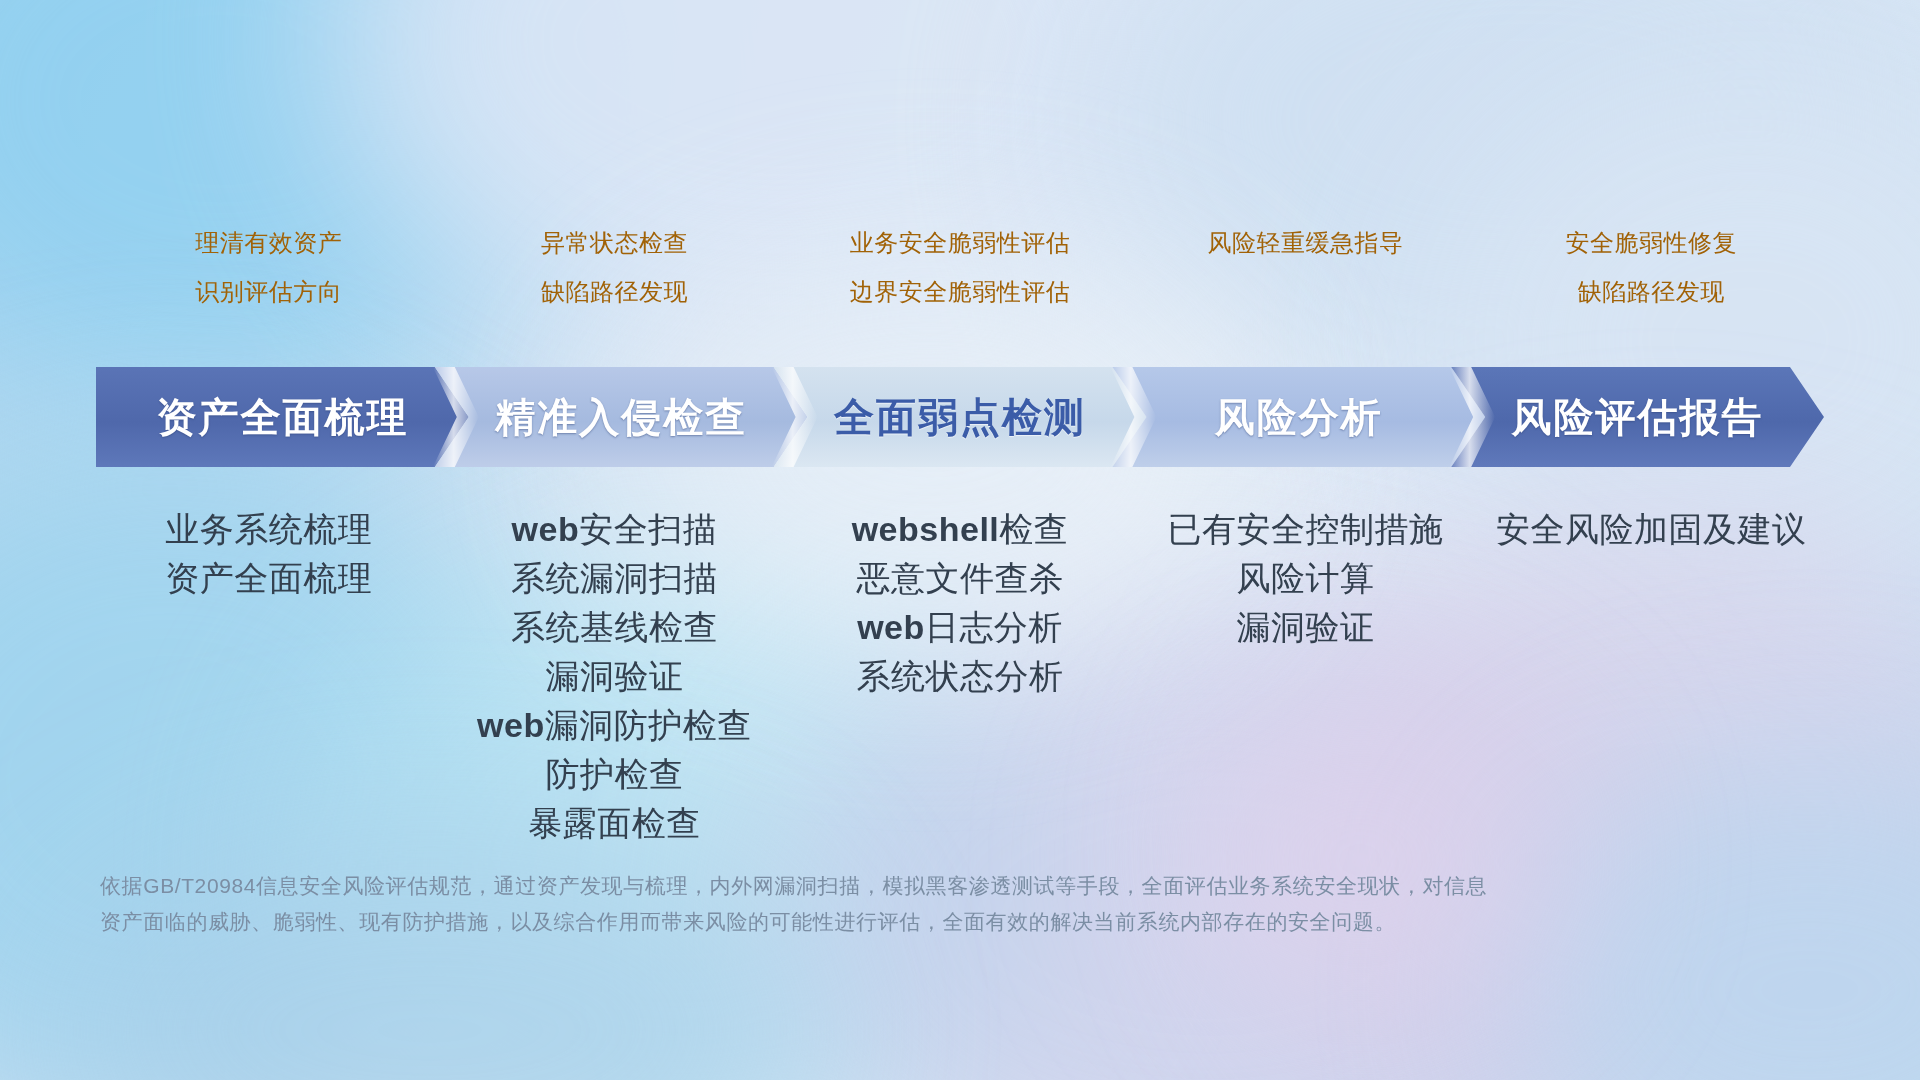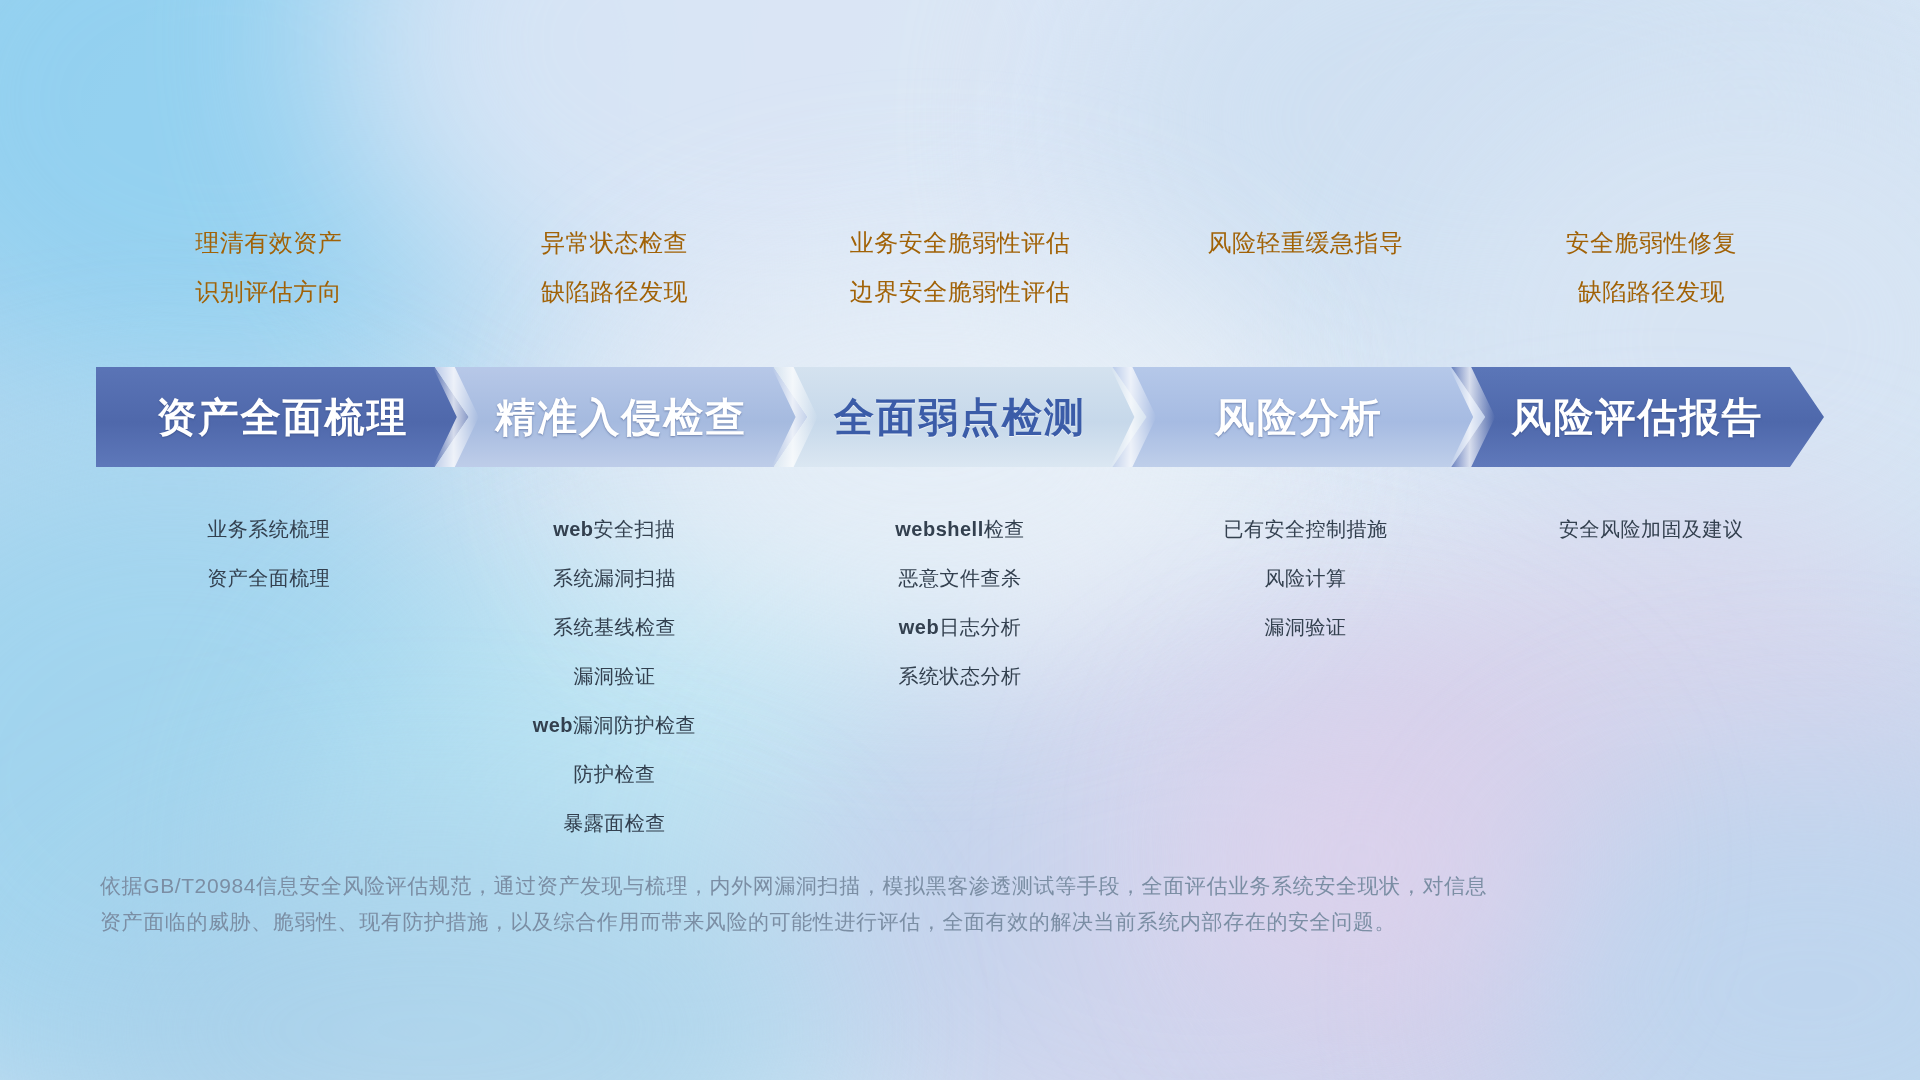--- a/index.html
+++ b/index.html
@@ -67,21 +67,21 @@
   .sepglow{
     position:absolute;top:0;height:100px;width:46px;z-index:2;pointer-events:none;
     background:linear-gradient(90deg,rgba(255,255,255,0) 0%,rgba(255,255,255,.85) 45%,rgba(255,255,255,0) 100%);
     clip-path:polygon(0 0,22px 0,46px 50%,22px 100%,0 100%,24px 50%);
     opacity:.9;
   }
 
   
   #botlists{top:505px;padding:0 96px;align-items:flex-start;}
   .item{
-    font-size:20px;color:#33404f;line-height:49px;letter-spacing:.5px;white-space:nowrap;
+    font-size:34px;color:#33404f;line-height:49px;letter-spacing:.5px;white-space:nowrap;
   }
   .item.en{font-weight:bold;}
   .item.en .cn{font-weight:normal;}
 
   
   #footer{
     position:absolute;left:100px;right:120px;top:868px;
     font-size:21px;line-height:36px;color:#7b8ea4;letter-spacing:.6px;
   }
   #footer div{white-space:nowrap;}

